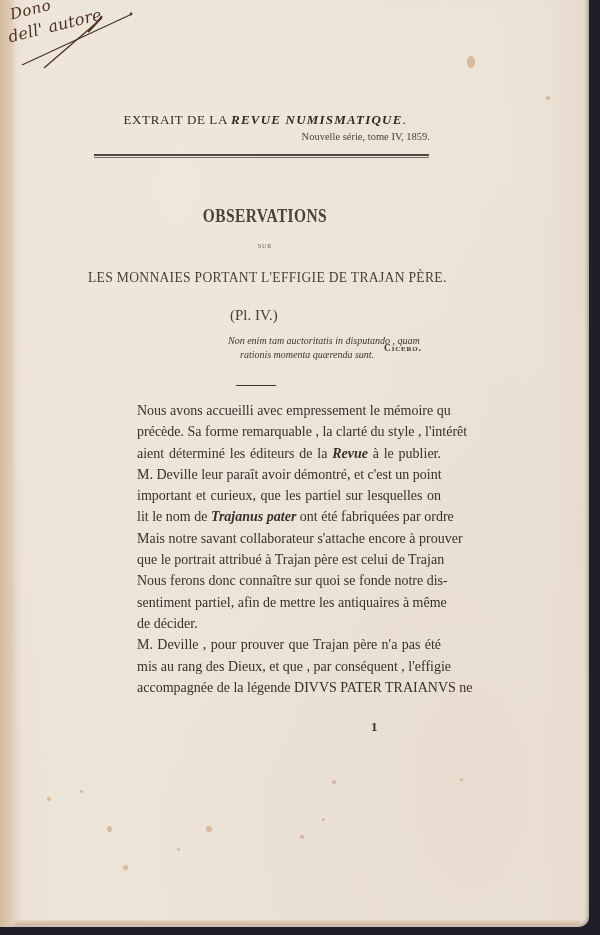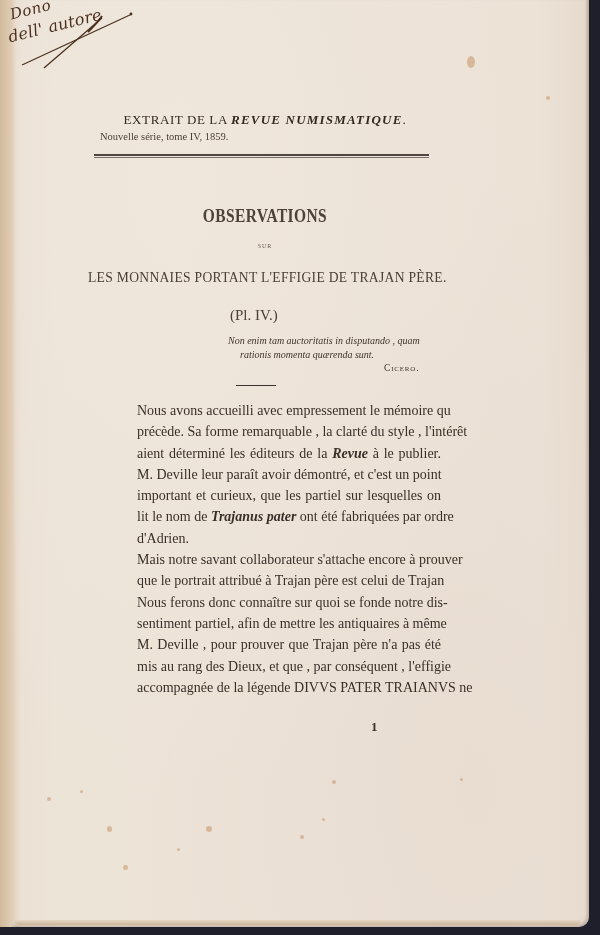--- a/index.html
+++ b/index.html
@@ -107,21 +107,21 @@
     .extrait .it {
       font-style: italic;
       font-weight: bold;
       letter-spacing: 1.2px;
     }
     .serie {
       position: absolute;
       left: 100px;
       top: 131px;
       width: 330px;
-      text-align: left;
+      text-align: right;
       font-size: 10.5px;
       color: #4a3e35;
     }
     .rule-double {
       position: absolute;
       left: 94px;
       top: 154px;
       width: 335px;
       height: 4px;
       border-top: 2px solid #3e3630;
@@ -179,25 +179,26 @@
       font-style: italic;
       line-height: 14px;
       color: #3e342c;
     }
     .epigraph .l2 {
       padding-left: 12px;
     }
     .cicero {
       position: absolute;
       left: 384px;
-      top: 363px;
+      top: 343px;
       font-size: 9.5px;
       letter-spacing: 0.8px;
       color: #3e342c;
       font-variant: small-caps;
+      font-weight: bold;
     }
     .short-rule {
       position: absolute;
       left: 236px;
       top: 385px;
       width: 40px;
       height: 0;
       border-top: 1.5px solid #3a322c;
     }
     .body {
@@ -289,27 +290,27 @@
     <div class="short-rule"></div>
 
     <div class="body" id="body-text">
         <p>
           <span class="line" style="text-indent: 14px;">Nous avons accueilli avec empressement le mémoire qu</span>
           <span class="line">précède. Sa forme remarquable , la clarté du style , l'intérêt</span>
           <span class="line">aient déterminé les éditeurs de la <span class="it">Revue</span> à le publier.</span>
           <span class="line">M. Deville leur paraît avoir démontré, et c'est un point</span>
           <span class="line">important et curieux, que les partiel sur lesquelles on</span>
           <span class="line">lit le nom de <span class="it">Trajanus pater</span> ont été fabriquées par ordre</span>
-          <span class="line last">d'Adrien.</span>
         </p>
         <p>
           <span class="line" style="text-indent: 14px;">Mais notre savant collaborateur s'attache encore à prouver</span>
           <span class="line">que le portrait attribué à Trajan père est celui de Trajan</span>
           <span class="line">Nous ferons donc connaître sur quoi se fonde notre dis-</span>
           <span class="line">sentiment partiel, afin de mettre les antiquaires à même</span>
+          <span class="line last">de décider.</span>
         </p>
         <p>
           <span class="line" style="text-indent: 14px;">M. Deville , pour prouver que Trajan père n'a pas été</span>
           <span class="line">mis au rang des Dieux, et que , par conséquent , l'effigie</span>
           <span class="line last">accompagnée de la légende DIVVS PATER TRAIANVS ne</span>
         </p>
       </div>
 
     <div class="folio">1</div>
   </div>

